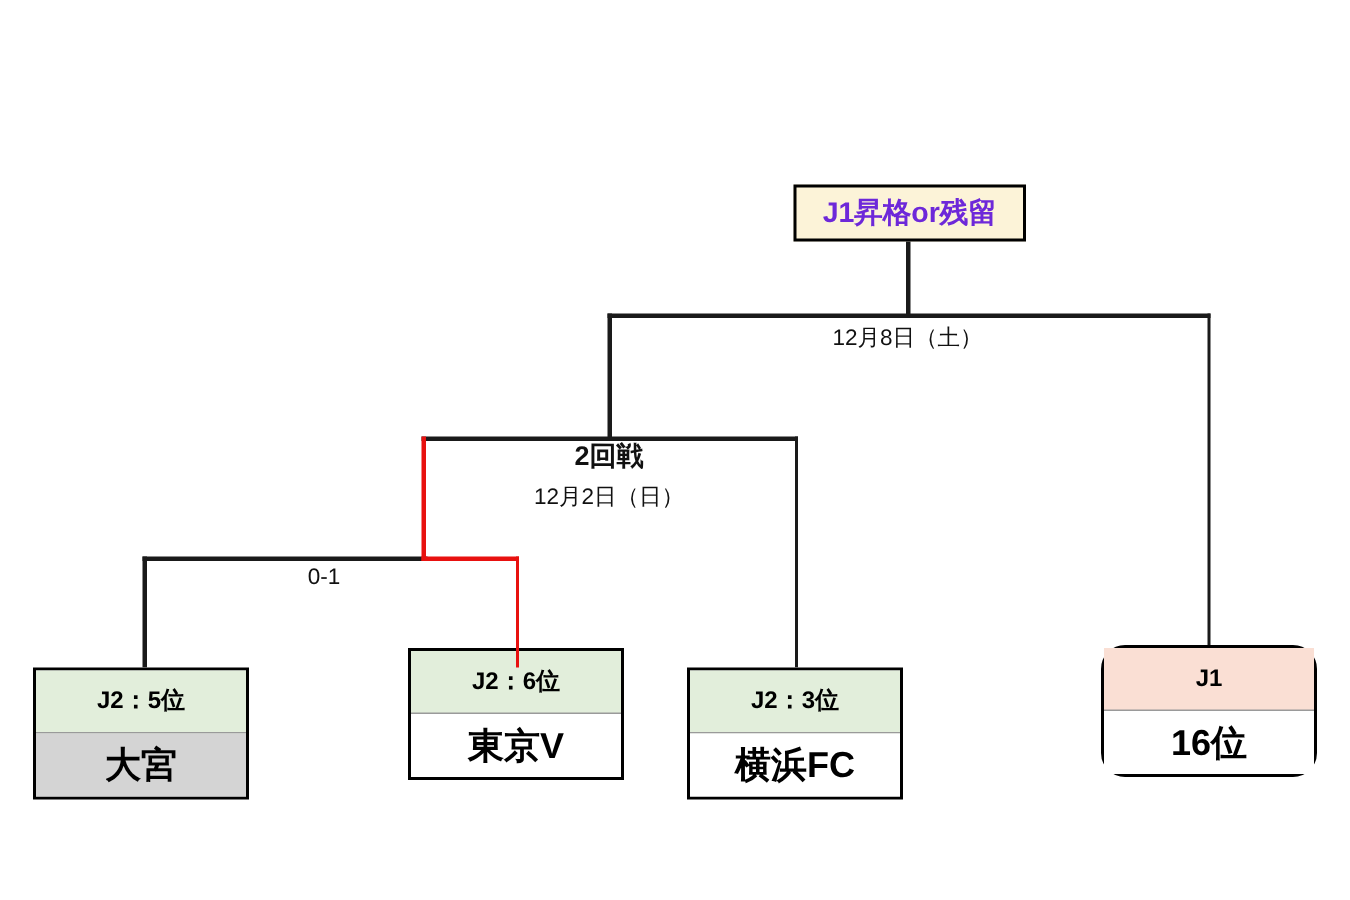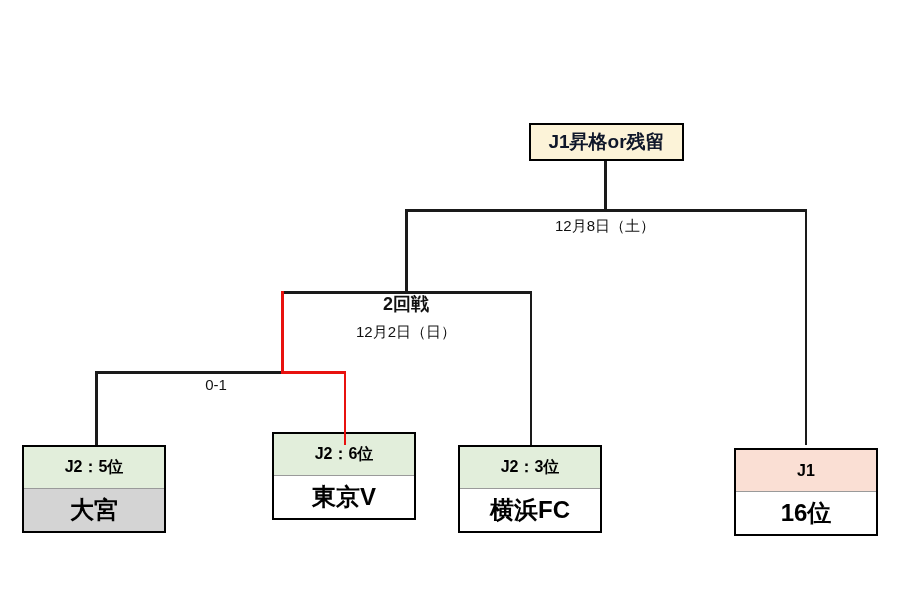--- a/index.html
+++ b/index.html
@@ -49,21 +49,21 @@
     width: 155px;
     height: 38px;
     background: #fcf3d8;
     border: 2.5px solid #000000;
     box-sizing: border-box;
     display: flex;
     align-items: center;
     justify-content: center;
   }
   .crown-text {
-    color: #0f172a;
+    color: #6d28d9;
     font-size: 19px;
     font-weight: bold;
     white-space: nowrap;
   }
 
   
   .ln {
     position: absolute;
     background: #1a1a1a;
   }
@@ -173,18 +173,18 @@
   <div class="team-box" style="left:272px; top:432px;">
     <div class="tb-rank rank-j2">J2：6位</div>
     <div class="tb-name name-in">東京V</div>
   </div>
 
   <div class="team-box" style="left:458px; top:445px;">
     <div class="tb-rank rank-j2">J2：3位</div>
     <div class="tb-name name-in">横浜FC</div>
   </div>
 
-  <div class="team-box" style="left:734px; top:448px;">
+  <div class="team-box" style="left:734px; top:430px;border-radius:16px;">
     <div class="tb-rank rank-j1">J1</div>
     <div class="tb-name name-in">16位</div>
   </div>
 
 </div>
 
 </body></html>

